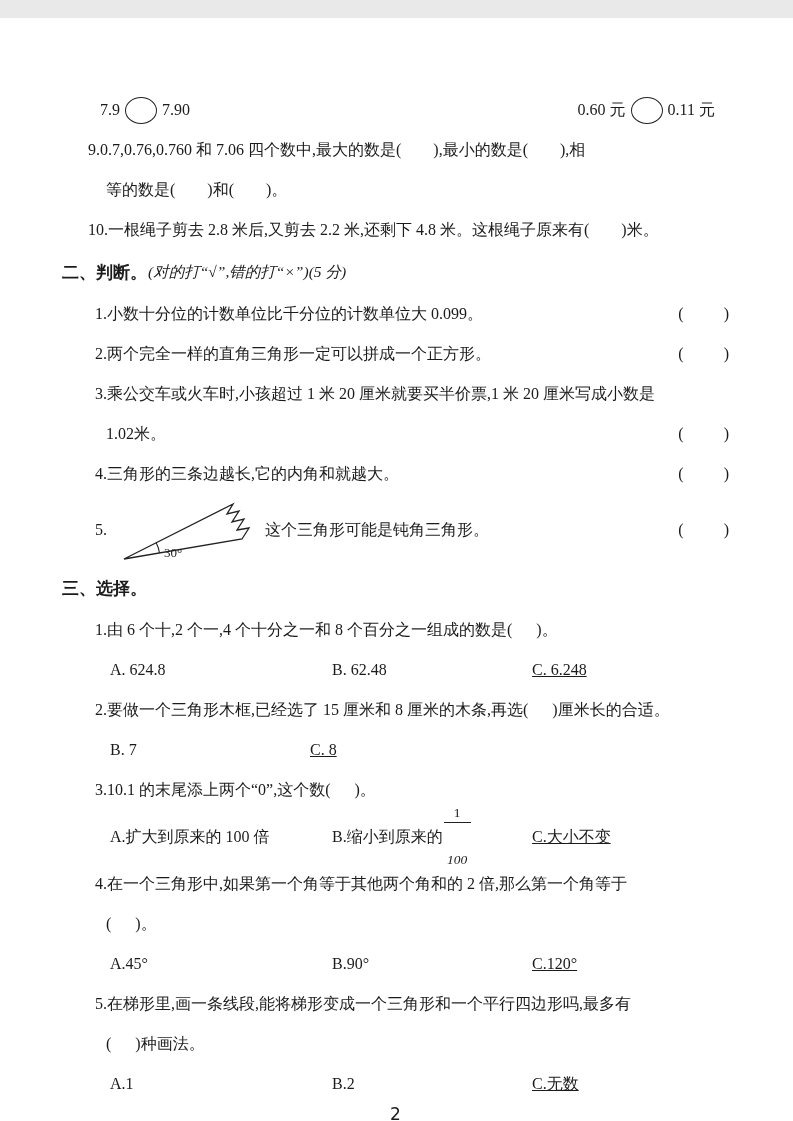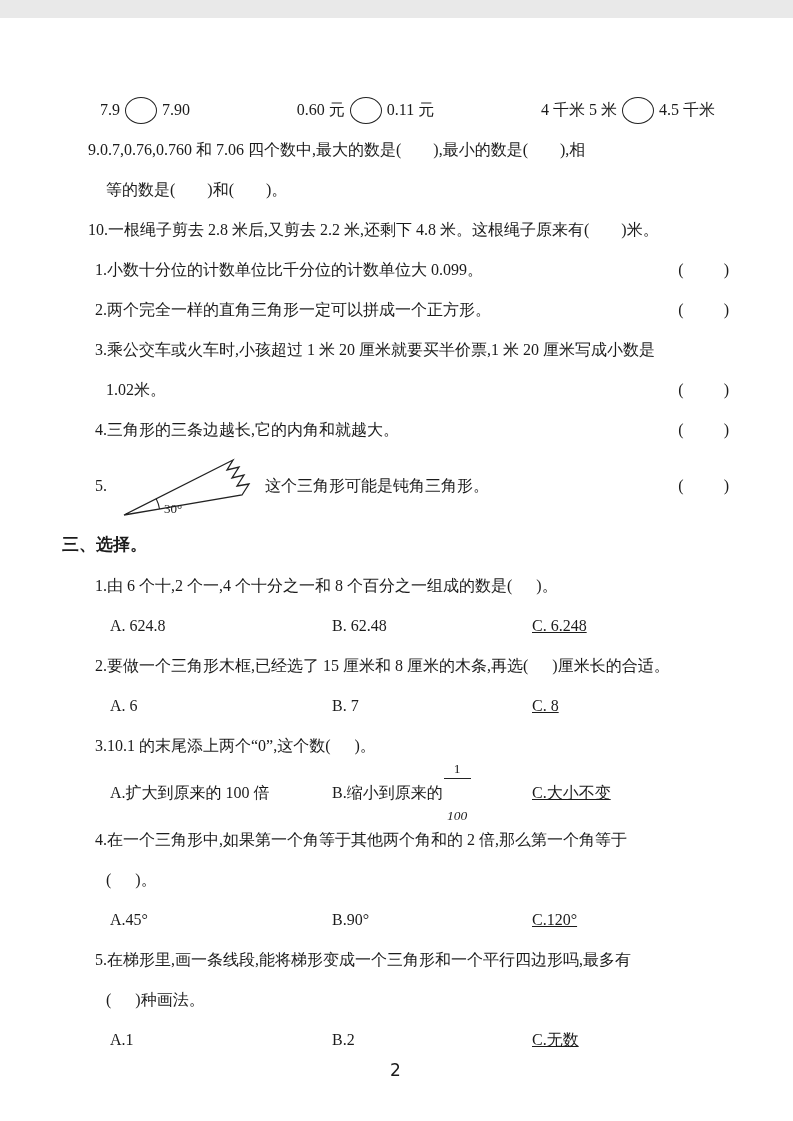--- a/index.html
+++ b/index.html
@@ -59,38 +59,37 @@
     <span class="cmp-group">
       <span class="t">7.9</span>
       <span class="circle"></span>
       <span class="t">7.90</span>
     </span>
     <span class="cmp-group">
       <span class="t">0.60 元</span>
       <span class="circle"></span>
       <span class="t">0.11 元</span>
     </span>
-    <span class="cmp-group">
-      <span class="t">4 千米 5 米</span>
-      <span class="circle"></span>
-      <span class="t">4.5 千米</span>
-    </span>
   </div>
 
   <div class="line ind-q">
     <span class="t">9.0.7,0.76,0.760 和 7.06 四个数中,最大的数是(        ),最小的数是(        ),相</span>
   </div>
   <div class="line ind-cont">
     <span class="t">等的数是(        )和(        )。</span>
   </div>
 
   <div class="line ind-q">
     <span class="t">10.一根绳子剪去 2.8 米后,又剪去 2.2 米,还剩下 4.8 米。这根绳子原来有(        )米。</span>
   </div>
 
+  <div class="line h44">
+    <span class="sec-title">二、判断。</span>
+    <span class="sec-note">(对的打“√”,错的打“×”)(5 分)</span>
+  </div>
 
   <div class="line">
     <span class="t ind-item">1.小数十分位的计数单位比千分位的计数单位大 0.099。</span>
     <span class="spacer"></span>
     <span class="t">(          )</span>
   </div>
 
   <div class="line">
     <span class="t ind-item">2.两个完全一样的直角三角形一定可以拼成一个正方形。</span>
     <span class="spacer"></span>
@@ -134,21 +133,20 @@
   <div class="line opts">
     <span class="optA">A. 624.8</span>
     <span class="optB">B. 62.48</span>
     <span class="optC">C. 6.248</span>
   </div>
 
   <div class="line ind-item">
     <span class="t">2.要做一个三角形木框,已经选了 15 厘米和 8 厘米的木条,再选(      )厘米长的合适。</span>
   </div>
   <div class="line opts">
-    <span class="optA">A. 6</span>
     <span class="optB">B. 7</span>
     <span class="optC">C. 8</span>
   </div>
 
   <div class="line ind-item">
     <span class="t">3.10.1 的末尾添上两个“0”,这个数(      )。</span>
   </div>
   <div class="line h54 opts">
     <span class="optA">A.扩大到原来的 100 倍</span>
     <span class="optB">

